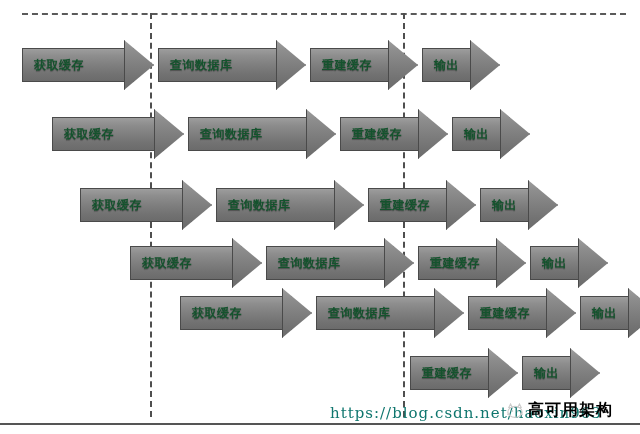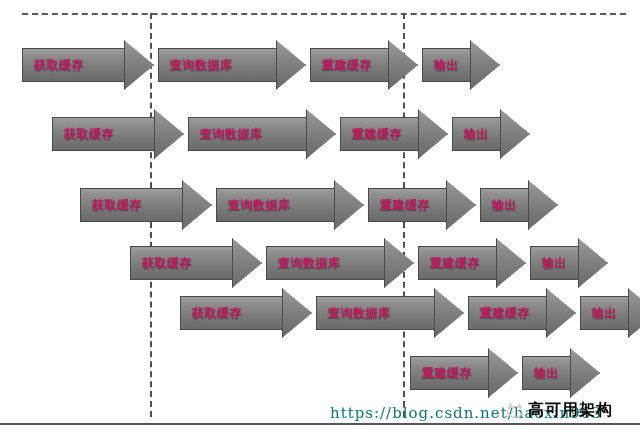--- a/index.html
+++ b/index.html
@@ -80,21 +80,21 @@
     position:absolute;
     right:20px;top:0;bottom:0;width:10px;
     background:linear-gradient(to bottom,#9d9d9d 0%,#8d8d8d 22%,#7f7f7f 50%,#727272 78%,#6b6b6b 100%);
     border-top:1px solid #4a4a4a;
     border-bottom:1px solid #4a4a4a;
     box-sizing:border-box;
   }
   .arrow .label{
     position:relative;
     z-index:3;
-    color:#be185d;
+    color:#14532d;
     font-size:12px;
     font-weight:bold;
     letter-spacing:.5px;
     white-space:nowrap;
     text-shadow:0 1px 1px rgba(0,0,0,.35);
     margin-left:12px;
   }
   
   .watermark-url{
     position:absolute;

